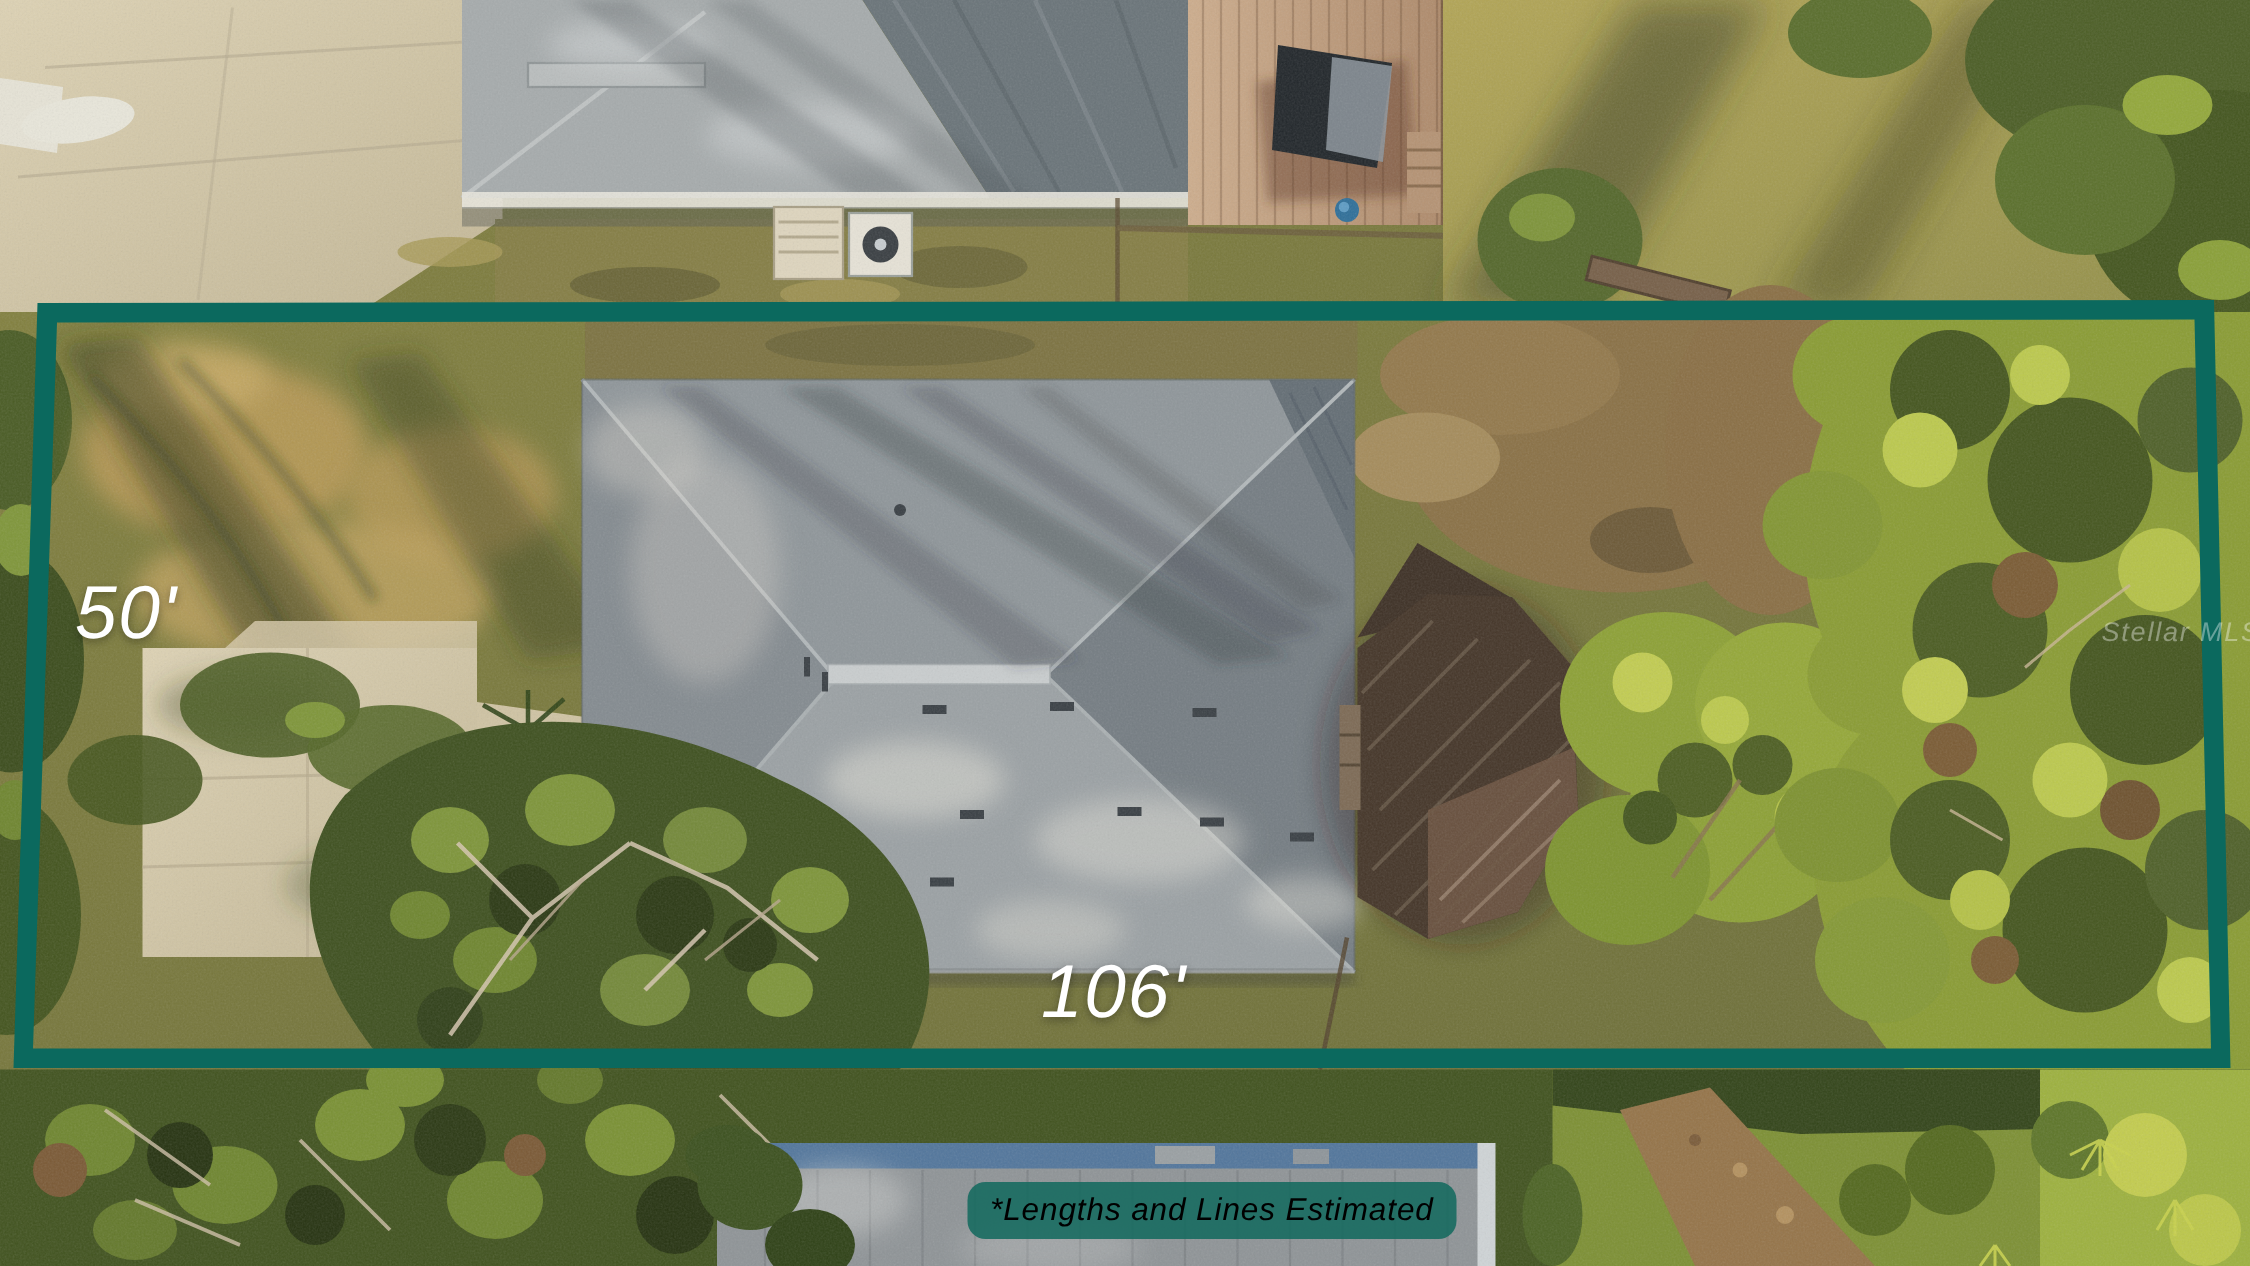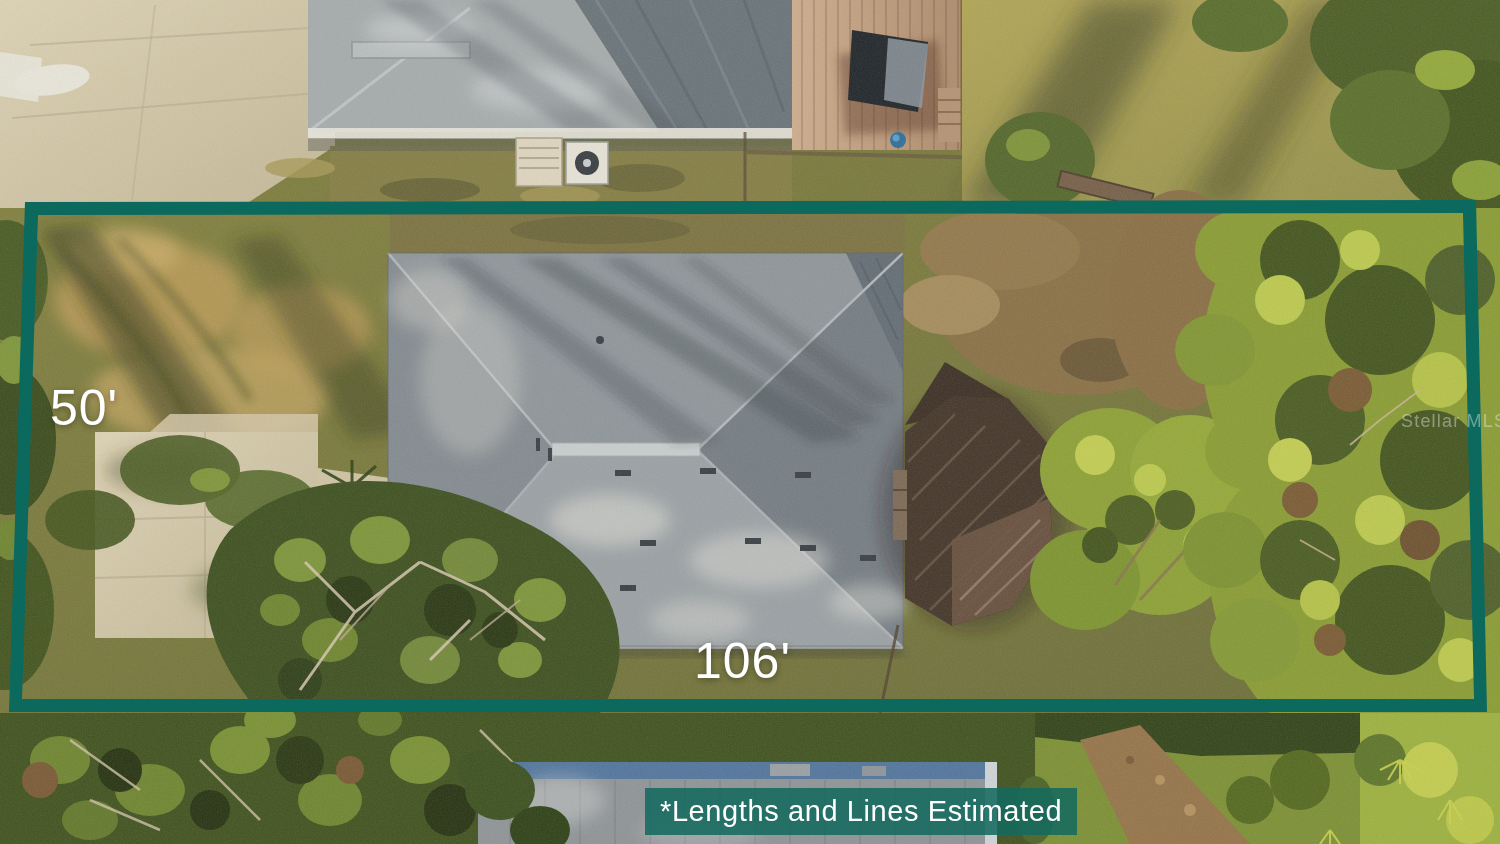--- a/index.html
+++ b/index.html
@@ -1,25 +1,25 @@
 <!DOCTYPE html>
 <html><head>
 <meta charset="utf-8">
 <style>
   html,body{margin:0;padding:0;background:#000;}
   .stage{position:relative;width:1500px;height:844px;overflow:hidden;
-         font-family:"Liberation Sans",sans-serif;background:#6f7038;}
+         font-family:"Liberation Sans",sans-serif;background:#6f7038;font-style:italic;}
   svg.scene{position:absolute;left:0;top:0;width:1500px;height:844px;display:block;}
   .dim-label{position:absolute;color:#fff;font-size:50px;font-weight:400;line-height:1;
              letter-spacing:1px;text-shadow:0 2px 6px rgba(0,0,0,.35);}
   .label-50{left:50px;top:383px;}
   .label-165{left:694px;top:636px;}
   .banner{position:absolute;left:645px;top:788px;background:rgba(20,106,94,.87);
-          color:#ffffff;padding:7px 15px;font-size:29px;letter-spacing:.6px;
-          border-radius:0;white-space:nowrap;}
+          color:#000000;padding:7px 15px;font-size:21px;letter-spacing:.6px;
+          border-radius:12px;white-space:nowrap;}
   .watermark{position:absolute;left:1401px;top:411px;color:rgba(255,255,255,.38);
              font-size:18px;letter-spacing:1.2px;white-space:nowrap;}
 </style>
 </head>
 <body>
 
 <div class="stage">
 
 <svg class="scene" viewBox="0 0 1500 844" xmlns="http://www.w3.org/2000/svg">
   <defs>

